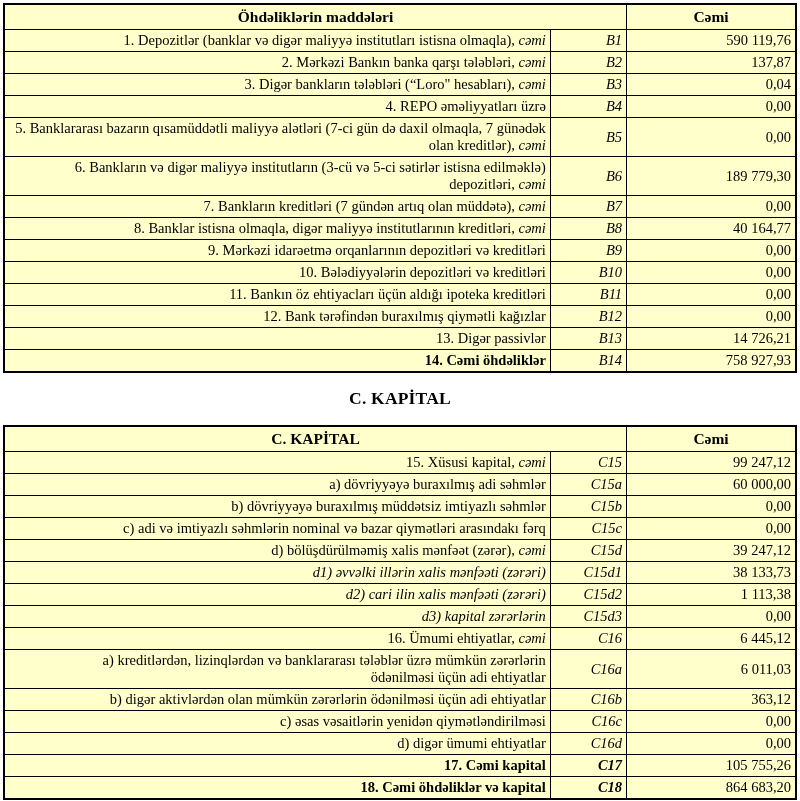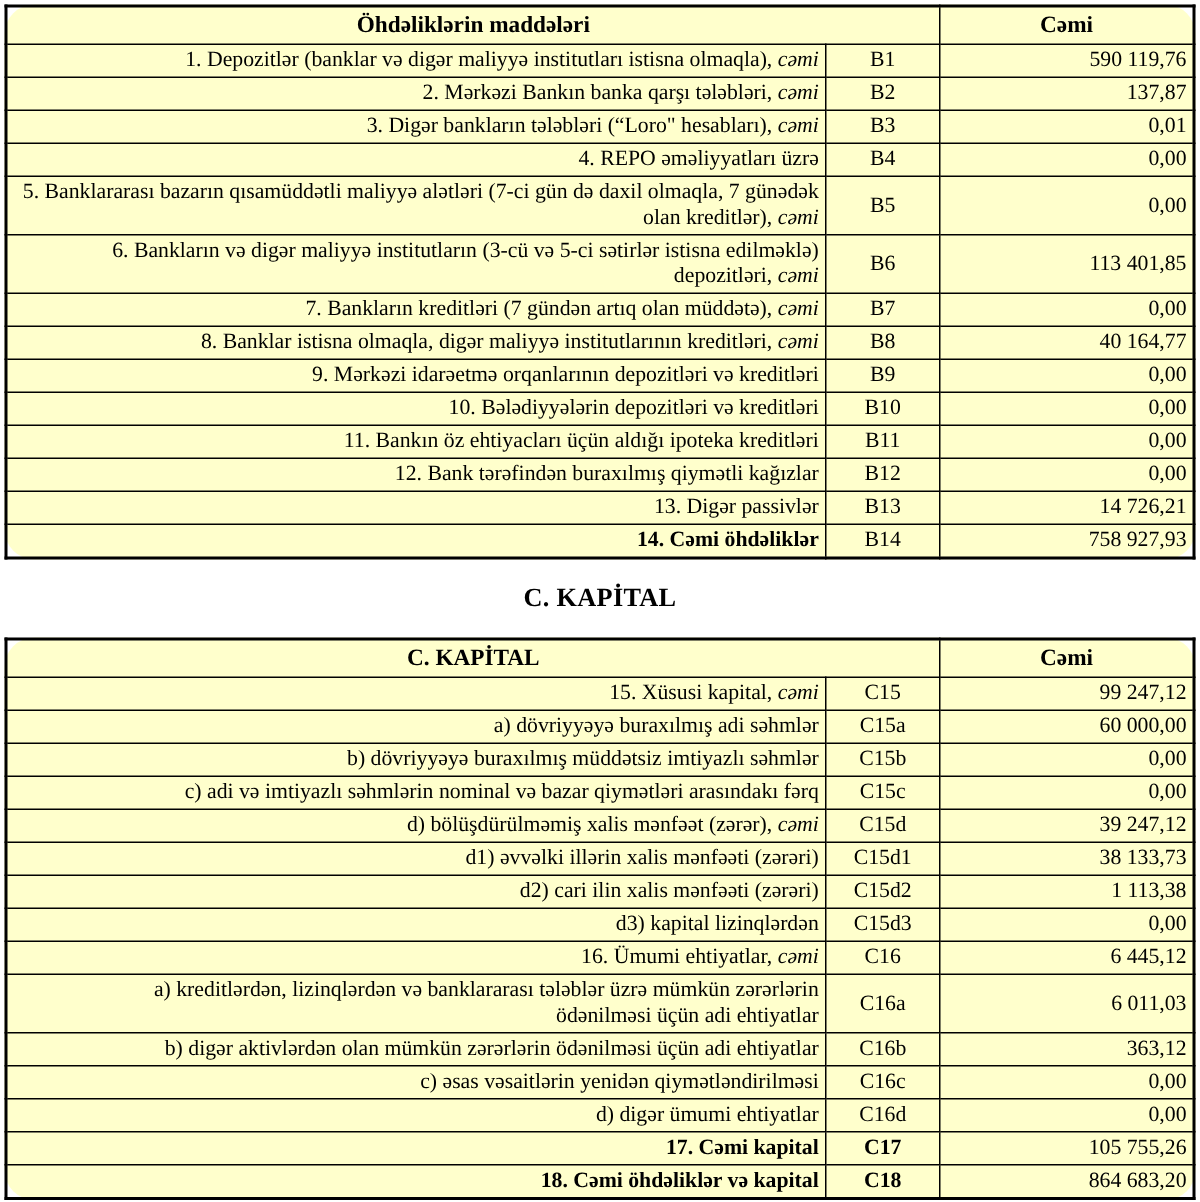--- a/index.html
+++ b/index.html
@@ -5,41 +5,40 @@
   html, body { margin: 0; padding: 0; background: #FFFFFF; }
   body { width: 800px; font-family: "Liberation Serif", "DejaVu Serif", serif; color: #000; }
   .page { padding: 3px 3px 0 3px; }
 
   table.fin-table {
     border-collapse: collapse;
     width: 794px;
     table-layout: fixed;
     background: #FFFFCC;
     font-size: 14.5px;
-    border-radius: 20px;
   }
   table.fin-table, table.fin-table th, table.fin-table td {
     border: 1px solid #000;
   }
   table.fin-table { border: 2px solid #000; }
 
   thead th {
     font-weight: bold;
     font-size: 15.5px;
     padding: 2px 4px;
     height: 20px;
     text-align: center;
     border-bottom-width: 2px;
   }
 
   td { padding: 2px 4px; line-height: 17px; vertical-align: middle; }
   td.label-cell { text-align: right; padding-left: 6px; }
   td.label-cell.indent-1 { padding-left: 48px; }
-  td.label-cell.indent-2 { padding-left: 104px; }
-  td.code-cell { text-align: center; }
+  td.label-cell.indent-2 { padding-left: 104px; font-style: italic; }
+  td.code-cell { text-align: right; font-style: italic; }
   td.value-cell { text-align: right; padding-right: 4px; }
   .bold { font-weight: bold; }
   i.suffix { font-style: italic; }
 
   .section-heading {
     text-align: center;
     font-weight: bold;
     font-size: 17.5px;
     margin: 15px 0 16px 0;
     letter-spacing: 0.2px;
@@ -69,36 +68,36 @@
     <td class="value-cell">590 119,76</td>
   </tr>
         <tr>
     <td class="label-cell"><span>2. Mərkəzi Bankın banka qarşı tələbləri, </span><i class="suffix">cəmi</i></td>
     <td class="code-cell">B2</td>
     <td class="value-cell">137,87</td>
   </tr>
         <tr>
     <td class="label-cell"><span>3. Digər bankların tələbləri (“Loro" hesabları), </span><i class="suffix">cəmi</i></td>
     <td class="code-cell">B3</td>
-    <td class="value-cell">0,01</td>
+    <td class="value-cell">0,04</td>
   </tr>
         <tr>
     <td class="label-cell"><span>4. REPO əməliyyatları  üzrə</span><i class="suffix"></i></td>
     <td class="code-cell">B4</td>
     <td class="value-cell">0,00</td>
   </tr>
         <tr>
     <td class="label-cell"><span>5. Banklararası bazarın qısamüddətli maliyyə alətləri (7-ci gün də daxil olmaqla, 7 günədək olan kreditlər), </span><i class="suffix">cəmi</i></td>
     <td class="code-cell">B5</td>
     <td class="value-cell">0,00</td>
   </tr>
         <tr>
     <td class="label-cell"><span>6. Bankların və digər maliyyə institutların (3-cü və 5-ci sətirlər istisna edilməklə) depozitləri, </span><i class="suffix">cəmi</i></td>
     <td class="code-cell">B6</td>
-    <td class="value-cell">113 401,85</td>
+    <td class="value-cell">189 779,30</td>
   </tr>
         <tr>
     <td class="label-cell"><span>7. Bankların kreditləri (7 gündən artıq olan müddətə), </span><i class="suffix">cəmi</i></td>
     <td class="code-cell">B7</td>
     <td class="value-cell">0,00</td>
   </tr>
         <tr>
     <td class="label-cell"><span>8. Banklar istisna olmaqla, digər maliyyə institutlarının kreditləri, </span><i class="suffix">cəmi</i></td>
     <td class="code-cell">B8</td>
     <td class="value-cell">40 164,77</td>
@@ -180,21 +179,21 @@
     <td class="label-cell indent-2"><span>d1) əvvəlki illərin xalis mənfəəti (zərəri)</span><i class="suffix"></i></td>
     <td class="code-cell">C15d1</td>
     <td class="value-cell">38 133,73</td>
   </tr>
         <tr>
     <td class="label-cell indent-2"><span>d2) cari ilin xalis mənfəəti (zərəri)</span><i class="suffix"></i></td>
     <td class="code-cell">C15d2</td>
     <td class="value-cell">1 113,38</td>
   </tr>
         <tr>
-    <td class="label-cell indent-2"><span>d3) kapital lizinqlərdən</span><i class="suffix"></i></td>
+    <td class="label-cell indent-2"><span>d3) kapital zərərlərin</span><i class="suffix"></i></td>
     <td class="code-cell">C15d3</td>
     <td class="value-cell">0,00</td>
   </tr>
         <tr>
     <td class="label-cell"><span>16. Ümumi ehtiyatlar, </span><i class="suffix">cəmi</i></td>
     <td class="code-cell">C16</td>
     <td class="value-cell">6 445,12</td>
   </tr>
         <tr>
     <td class="label-cell indent-1"><span>a) kreditlərdən, lizinqlərdən və banklararası  tələblər üzrə mümkün zərərlərin ödənilməsi üçün adi ehtiyatlar</span><i class="suffix"></i></td>

